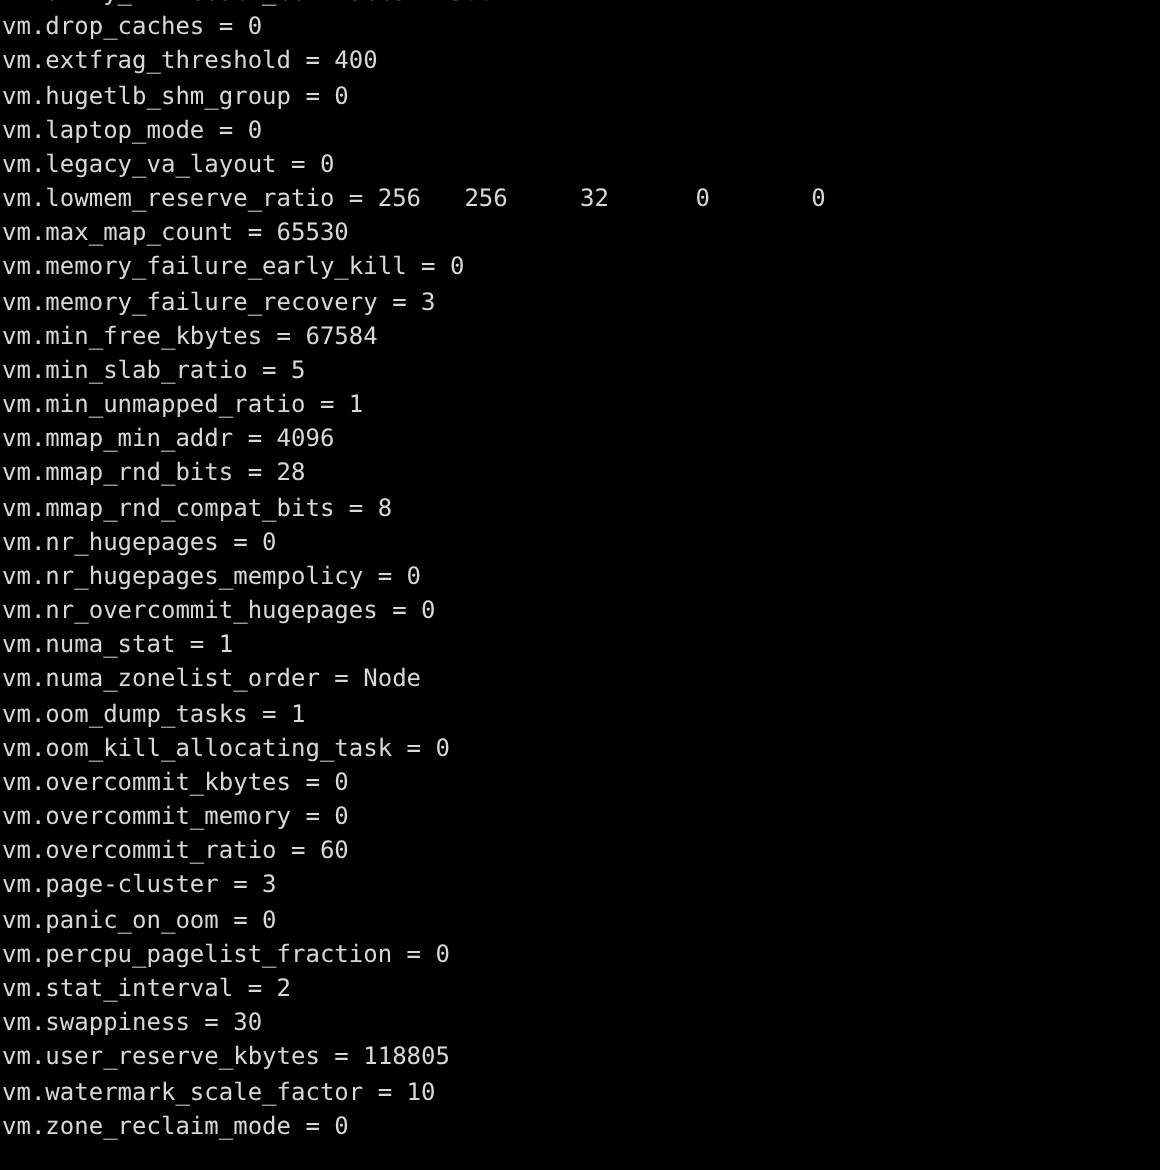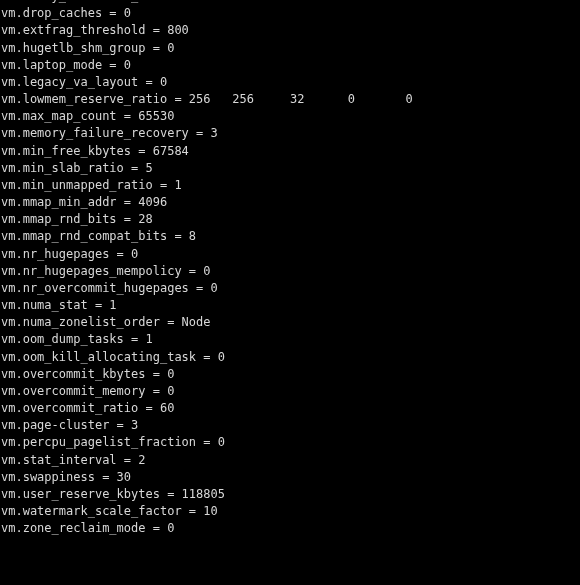--- a/index.html
+++ b/index.html
@@ -46,44 +46,46 @@
     line-height: 17.18px;
   }
 </style>
 </head>
 <body>
 
 <div id="terminal">
   <div id="screen">
       <div class="term-line">vm.dirty_writeback_centisecs = 500</div>
       <div class="term-line">vm.drop_caches = 0</div>
-      <div class="term-line">vm.extfrag_threshold = 800</div>
+      <div class="term-line">vm.extfrag_threshold = 400</div>
       <div class="term-line">vm.hugetlb_shm_group = 0</div>
       <div class="term-line">vm.laptop_mode = 0</div>
       <div class="term-line">vm.legacy_va_layout = 0</div>
       <div class="term-line">vm.lowmem_reserve_ratio = 256   256     32      0       0</div>
       <div class="term-line">vm.max_map_count = 65530</div>
+      <div class="term-line">vm.memory_failure_early_kill = 0</div>
       <div class="term-line">vm.memory_failure_recovery = 3</div>
       <div class="term-line">vm.min_free_kbytes = 67584</div>
       <div class="term-line">vm.min_slab_ratio = 5</div>
       <div class="term-line">vm.min_unmapped_ratio = 1</div>
       <div class="term-line">vm.mmap_min_addr = 4096</div>
       <div class="term-line">vm.mmap_rnd_bits = 28</div>
       <div class="term-line">vm.mmap_rnd_compat_bits = 8</div>
       <div class="term-line">vm.nr_hugepages = 0</div>
       <div class="term-line">vm.nr_hugepages_mempolicy = 0</div>
       <div class="term-line">vm.nr_overcommit_hugepages = 0</div>
       <div class="term-line">vm.numa_stat = 1</div>
       <div class="term-line">vm.numa_zonelist_order = Node</div>
       <div class="term-line">vm.oom_dump_tasks = 1</div>
       <div class="term-line">vm.oom_kill_allocating_task = 0</div>
       <div class="term-line">vm.overcommit_kbytes = 0</div>
       <div class="term-line">vm.overcommit_memory = 0</div>
       <div class="term-line">vm.overcommit_ratio = 60</div>
       <div class="term-line">vm.page-cluster = 3</div>
+      <div class="term-line">vm.panic_on_oom = 0</div>
       <div class="term-line">vm.percpu_pagelist_fraction = 0</div>
       <div class="term-line">vm.stat_interval = 2</div>
       <div class="term-line">vm.swappiness = 30</div>
       <div class="term-line">vm.user_reserve_kbytes = 118805</div>
       <div class="term-line">vm.watermark_scale_factor = 10</div>
       <div class="term-line">vm.zone_reclaim_mode = 0</div>
     </div>
 </div>
 
 </body></html>

